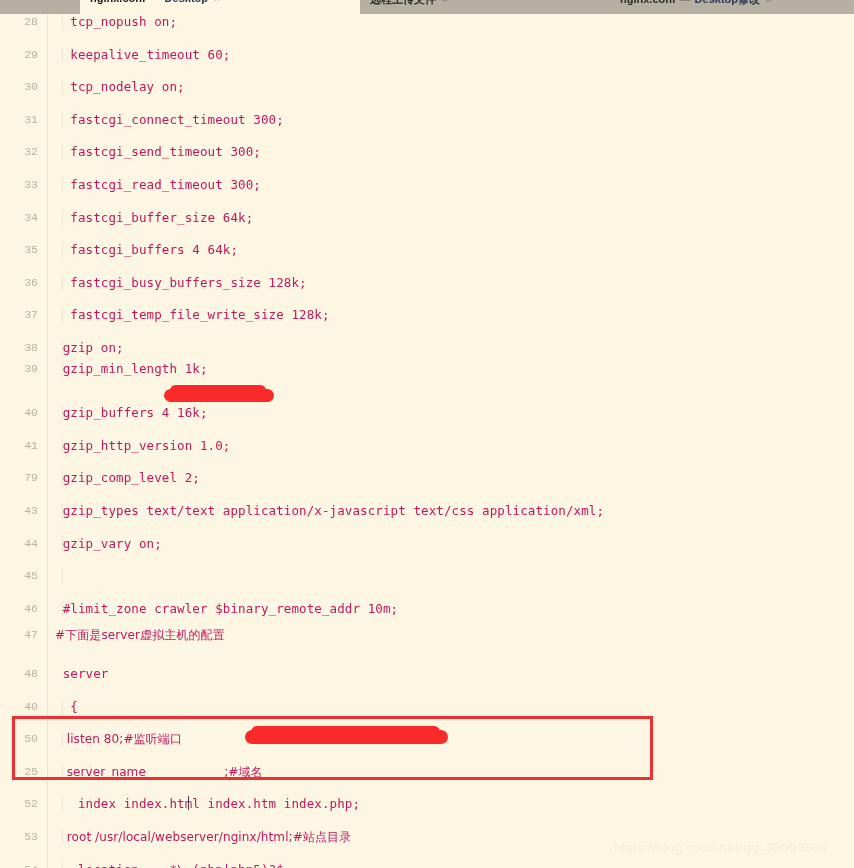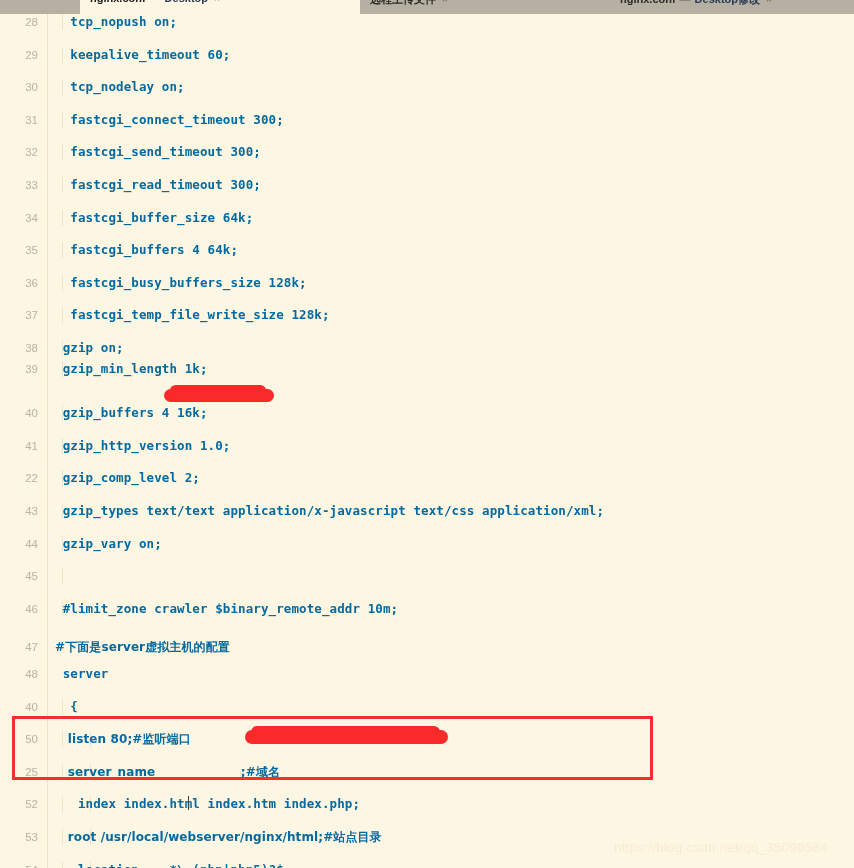--- a/index.html
+++ b/index.html
@@ -79,30 +79,29 @@
     line-height: 16.3px;
     white-space: pre;
   }
   .lnum {
     position: absolute;
     left: 0; top: 0;
     width: 38px;
     text-align: right;
     color: #b9b3a1;
     font-size: 11.5px;
-    font-family: Liberation Sans, sans-serif;
+    font-family: Liberation Mono, monospace;
   }
   .ltext {
     position: absolute;
     left: 55px; top: 0;
-    color: #0369a1;
+    color: #be185d;
     font-size: 12.5px;
     font-family: "DejaVu Sans Mono", "Liberation Mono", monospace;
     letter-spacing: 0.1px;
-    font-weight: bold;
   }
   .cjk { font-family: "DejaVu Sans", "Liberation Sans", sans-serif; font-size: 12px; }
 
   
   .guide {
     position: absolute;
     top: 0;
     width: 1px; height: 16.3px;
     background: #ece3ca;
   }
@@ -155,26 +154,26 @@
       <div class="row" style="top: 65.2px;"><div class="guide" style="left: 62px;"></div><div class="lnum">32</div><div class="ltext">  fastcgi_send_timeout 300;</div></div>
       <div class="row" style="top: 81.5px;"><div class="guide" style="left: 62px;"></div><div class="lnum">33</div><div class="ltext">  fastcgi_read_timeout 300;</div></div>
       <div class="row" style="top: 97.8px;"><div class="guide" style="left: 62px;"></div><div class="lnum">34</div><div class="ltext">  fastcgi_buffer_size 64k;</div></div>
       <div class="row" style="top: 114.1px;"><div class="guide" style="left: 62px;"></div><div class="lnum">35</div><div class="ltext">  fastcgi_buffers 4 64k;</div></div>
       <div class="row" style="top: 130.4px;"><div class="guide" style="left: 62px;"></div><div class="lnum">36</div><div class="ltext">  fastcgi_busy_buffers_size 128k;</div></div>
       <div class="row" style="top: 146.7px;"><div class="guide" style="left: 62px;"></div><div class="lnum">37</div><div class="ltext">  fastcgi_temp_file_write_size 128k;</div></div>
       <div class="row" style="top: 163px;"><div class="guide" style="left: 62px;"></div><div class="lnum">38</div><div class="ltext"> gzip on;</div></div>
       <div class="row" style="top: 168px;"><div class="guide" style="left: 62px;"></div><div class="lnum">39</div><div class="ltext"> gzip_min_length 1k;</div></div>
       <div class="row" style="top: 195.6px;"><div class="guide" style="left: 62px;"></div><div class="lnum">40</div><div class="ltext"> gzip_buffers 4 16k;</div></div>
       <div class="row" style="top: 211.9px;"><div class="guide" style="left: 62px;"></div><div class="lnum">41</div><div class="ltext"> gzip_http_version 1.0;</div></div>
-      <div class="row" style="top: 228.2px;"><div class="guide" style="left: 62px;"></div><div class="lnum">22</div><div class="ltext"> gzip_comp_level 2;</div></div>
+      <div class="row" style="top: 228.2px;"><div class="guide" style="left: 62px;"></div><div class="lnum">79</div><div class="ltext"> gzip_comp_level 2;</div></div>
       <div class="row" style="top: 244.5px;"><div class="guide" style="left: 62px;"></div><div class="lnum">43</div><div class="ltext"> gzip_types text/text application/x-javascript text/css application/xml;</div></div>
       <div class="row" style="top: 260.8px;"><div class="guide" style="left: 62px;"></div><div class="lnum">44</div><div class="ltext"> gzip_vary on;</div></div>
       <div class="row" style="top: 277.1px;"><div class="guide" style="left: 62px;"></div><div class="lnum">45</div><div class="ltext"></div></div>
       <div class="row" style="top: 293.4px;"><div class="guide" style="left: 62px;"></div><div class="lnum">46</div><div class="ltext"> #limit_zone crawler $binary_remote_addr 10m;</div></div>
-      <div class="row" style="top: 315px;"><div class="lnum">47</div><div class="ltext cjk">#下面是server虚拟主机的配置</div></div>
+      <div class="row" style="top: 303px;"><div class="lnum">47</div><div class="ltext cjk">#下面是server虚拟主机的配置</div></div>
       <div class="row" style="top: 326px;"><div class="lnum">48</div><div class="ltext"> server</div></div>
       <div class="row" style="top: 342.3px;"><div class="guide" style="left: 62px;"></div><div class="lnum">40</div><div class="ltext">  {</div></div>
       <div class="row" style="top: 358.6px;"><div class="guide" style="left: 62px;"></div><div class="guide" style="left: 90px;"></div><div class="lnum">50</div><div class="ltext cjk">   listen 80;#监听端口</div></div>
       <div class="row" style="top: 374.9px;"><div class="guide" style="left: 62px;"></div><div class="guide" style="left: 90px;"></div><div class="lnum">25</div><div class="ltext cjk">   server_name                    ;#域名</div></div>
       <div class="row" style="top: 391.2px;"><div class="guide" style="left: 62px;"></div><div class="guide" style="left: 90px;"></div><div class="lnum">52</div><div class="ltext">   index index.html index.htm index.php;</div></div>
       <div class="row" style="top: 407.5px;"><div class="guide" style="left: 62px;"></div><div class="guide" style="left: 90px;"></div><div class="lnum">53</div><div class="ltext cjk">   root /usr/local/webserver/nginx/html;#站点目录</div></div>
       <div class="row" style="top: 423.8px;"><div class="guide" style="left: 62px;"></div><div class="guide" style="left: 90px;"></div><div class="lnum">54</div><div class="ltext">   location ~ .*\.(php|php5)?$</div></div>
     </div>
 
   <div id="caret" style="left: 188px; top: 782px; height: 14px;"></div>

